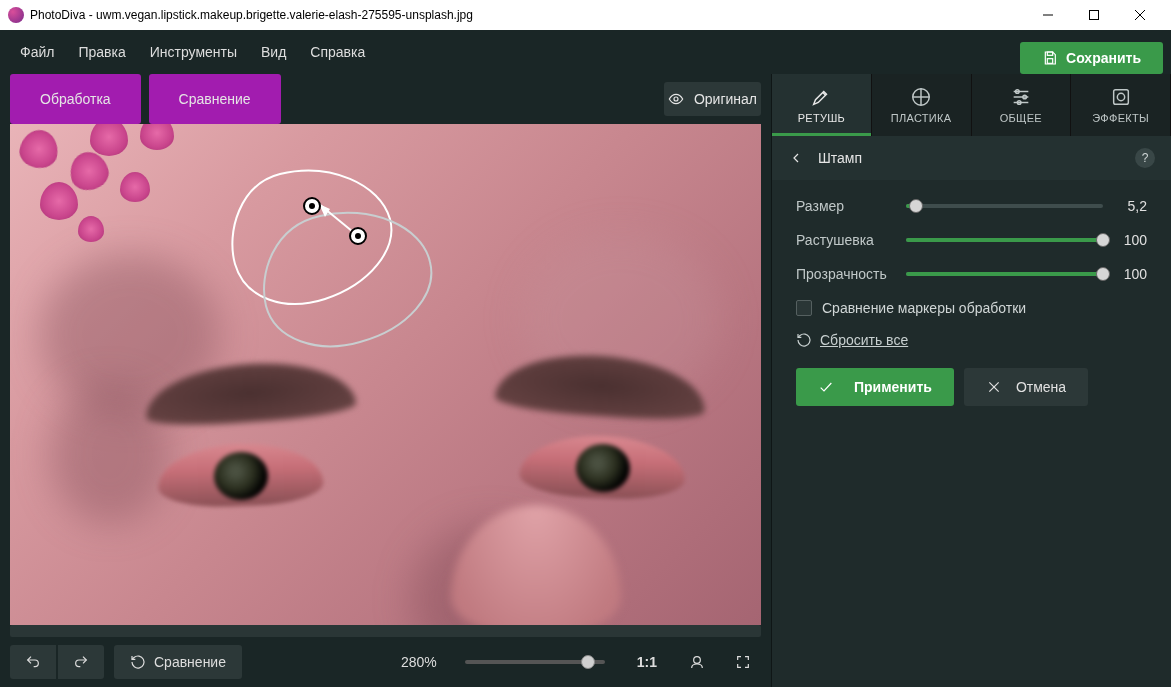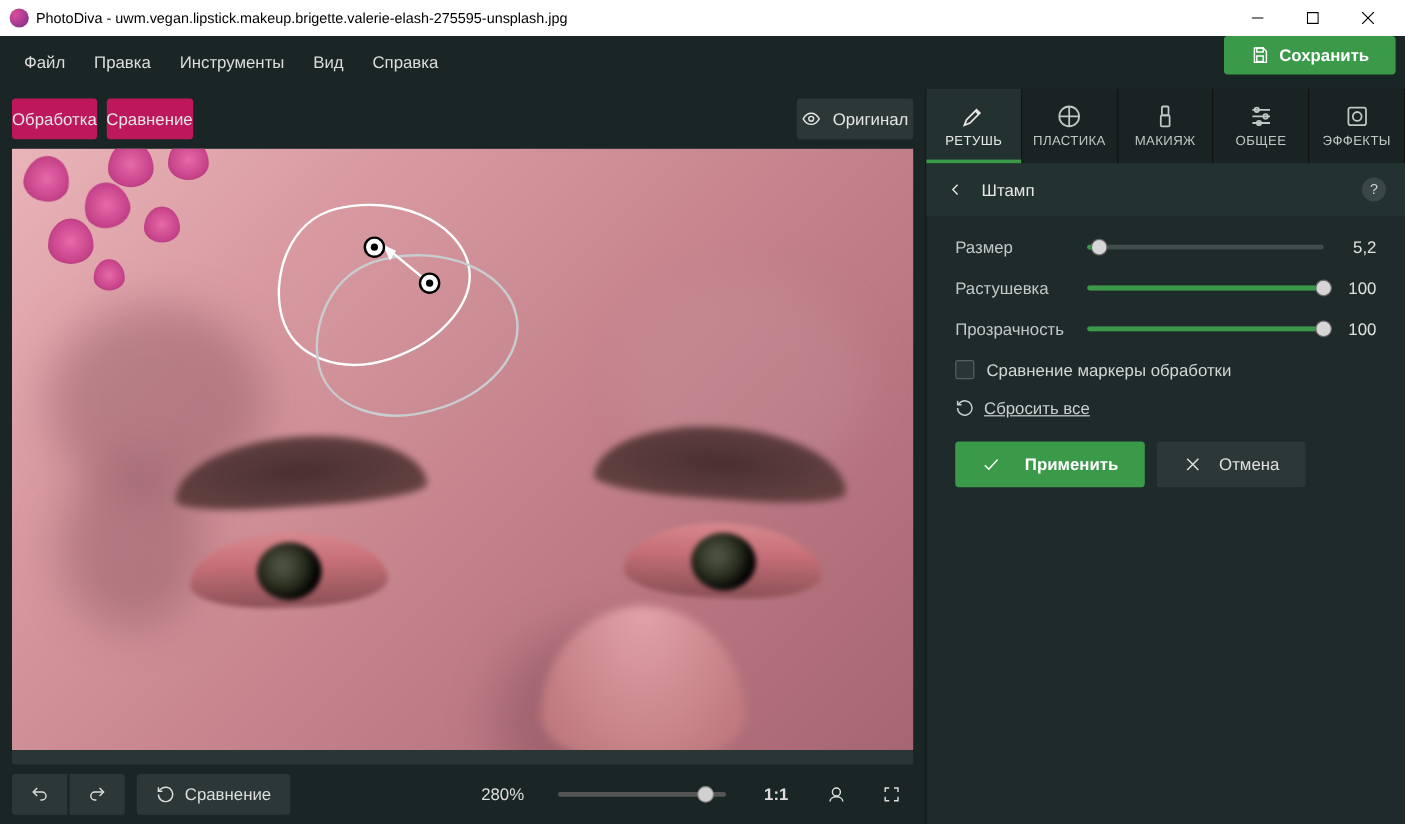--- a/index.html
+++ b/index.html
@@ -6,32 +6,32 @@
 html, body { width: 1171px; height: 687px; background: #1a2626; overflow: hidden; }
 
 
 .titlebar { height: 30px; background: #fff; display: flex; align-items: center; padding: 0 8px; color: #000; font-size: 12px; }
 .titlebar .logo { width: 16px; height: 16px; border-radius: 50%; background: radial-gradient(circle at 30% 30%, #d94e9a, #7a2a8a); margin-right: 6px; }
 .titlebar .title { flex: 1; }
 .titlebar .winbtn { width: 46px; height: 30px; display: flex; align-items: center; justify-content: center; }
 .titlebar .winbtn svg { width: 10px; height: 10px; stroke: #000; stroke-width: 1; fill: none; }
 
 
-.menubar { height: 44px; background: #1a2626; display: flex; align-items: flex-start; padding: 0 8px; color: #ddd; font-size: 14px; }
+.menubar { height: 44px; background: #1a2626; display: flex; align-items: flex-end; padding: 0 8px; color: #ddd; font-size: 14px; }
 .menubar .item { padding: 0 12px; height: 100%; display: flex; align-items: center; }
 .menubar .spacer { flex: 1; }
 .save-btn { background: #3a9a4a; color: #fff; font-weight: 600; height: 32px; padding: 0 22px; border-radius: 3px; display: flex; align-items: center; gap: 8px; font-size: 14px; }
 
 
 .content { display: flex; height: calc(687px - 30px - 44px); }
 
 
 .main { flex: 1; display: flex; flex-direction: column; background: #1a2626; }
 .toolbar { height: 50px; display: flex; align-items: center; padding: 0 10px; gap: 8px; }
-.tb-btn { background: #be185d; color: #e5e5e5; font-size: 14px; height: 34px; padding: 0 0; border-radius: 3px; display: flex; align-items: center; }
+.tb-btn { background: #a21caf; color: #e5e5e5; font-size: 14px; height: 50px; padding: 0 30px; border-radius: 3px; display: flex; align-items: center; }
 .tb-group { margin-left: auto; display: flex; }
 .orig-btn { background: #2c3838; color: #e5e5e5; font-size: 14px; height: 34px; padding: 0 4px; border-radius: 3px; display: flex; align-items: center; gap: 10px; }
 
 .canvas-wrap { flex: 1; position: relative; background: #1a2626; padding: 0 10px 0 10px; }
 .canvas { position: relative; width: 100%; height: 100%; background: linear-gradient(135deg, #e9b4b8 0%, #d89aa0 25%, #c8878f 50%, #b77580 75%, #a56572 100%); overflow: hidden; }
 
 
 .flowers { position: absolute; top: 0; left: 0; width: 180px; height: 140px; }
 .flower { position: absolute; width: 38px; height: 38px; background: radial-gradient(circle, #e66aa8 0%, #c9458c 60%, #a3306f 100%); border-radius: 50% 50% 50% 50% / 60% 60% 40% 40%; filter: blur(0.5px); }
 .flower.f1 { top: 6px; left: 10px; transform: rotate(10deg); }
@@ -265,27 +265,20 @@
       <div class="tab">
         <svg viewBox="0 0 24 24">
             <circle cx="12" cy="12" r="9"></circle>
             <line x1="12" y1="3" x2="12" y2="21"></line>
             <line x1="3" y1="12" x2="21" y2="12"></line>
           </svg>
         <span>ПЛАСТИКА</span>
       </div>
       <div class="tab">
         <svg viewBox="0 0 24 24">
-            <rect x="9" y="3" width="6" height="8" rx="1"></rect>
-            <rect x="8" y="11" width="8" height="10" rx="1"></rect>
-          </svg>
-        <span>МАКИЯЖ</span>
-      </div>
-      <div class="tab">
-        <svg viewBox="0 0 24 24">
             <line x1="4" y1="6" x2="20" y2="6"></line>
             <line x1="4" y1="12" x2="20" y2="12"></line>
             <line x1="4" y1="18" x2="20" y2="18"></line>
             <circle cx="8" cy="6" r="2"></circle>
             <circle cx="16" cy="12" r="2"></circle>
             <circle cx="10" cy="18" r="2"></circle>
           </svg>
         <span>ОБЩЕЕ</span>
       </div>
       <div class="tab">

